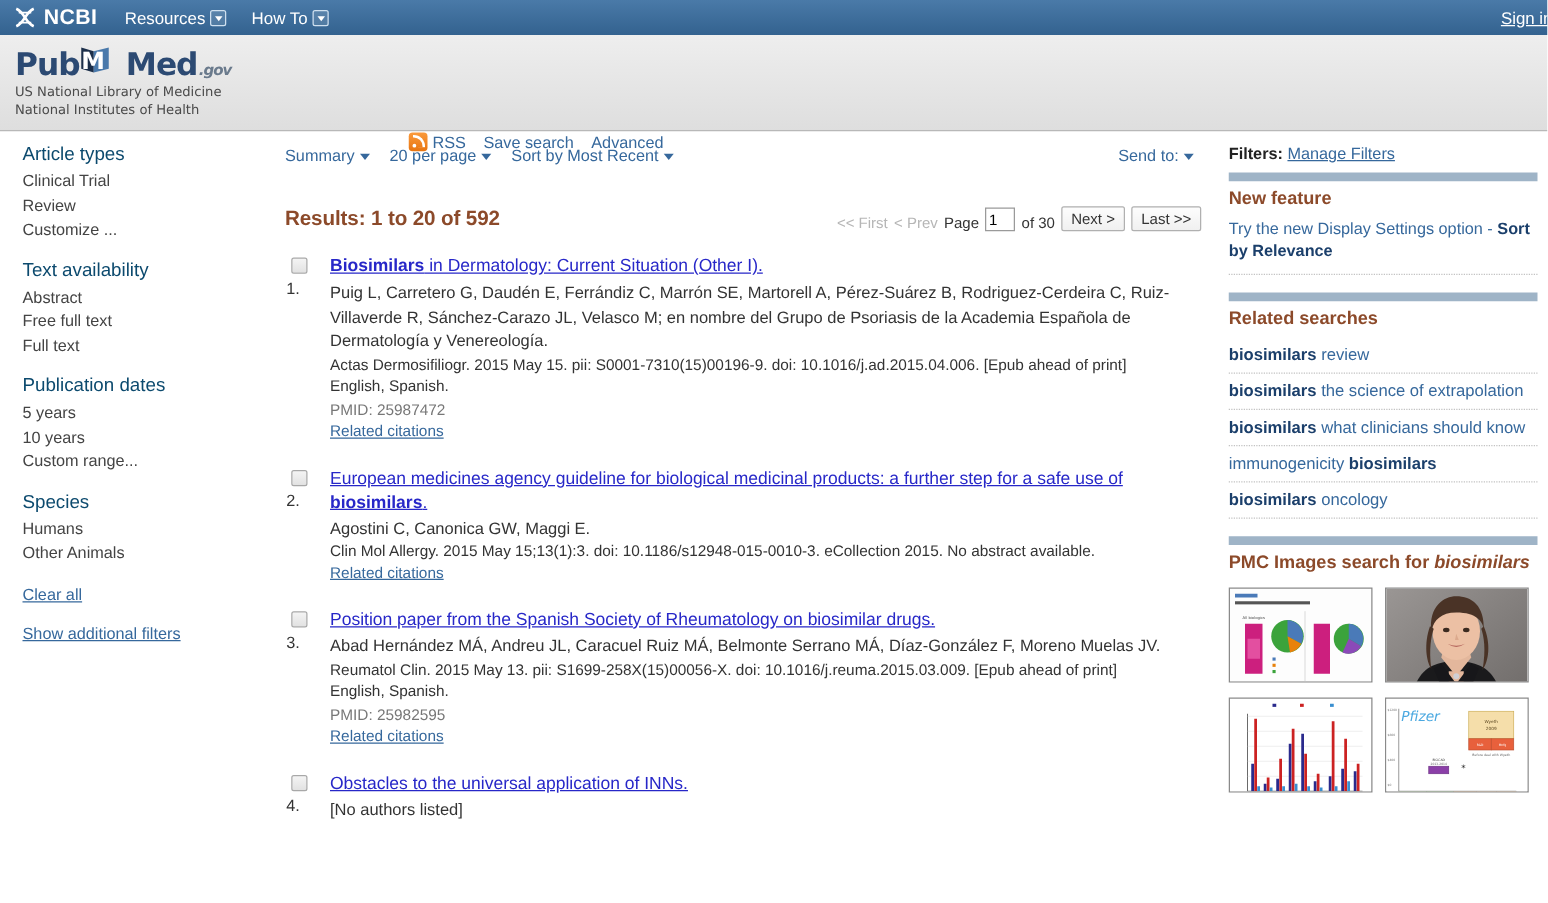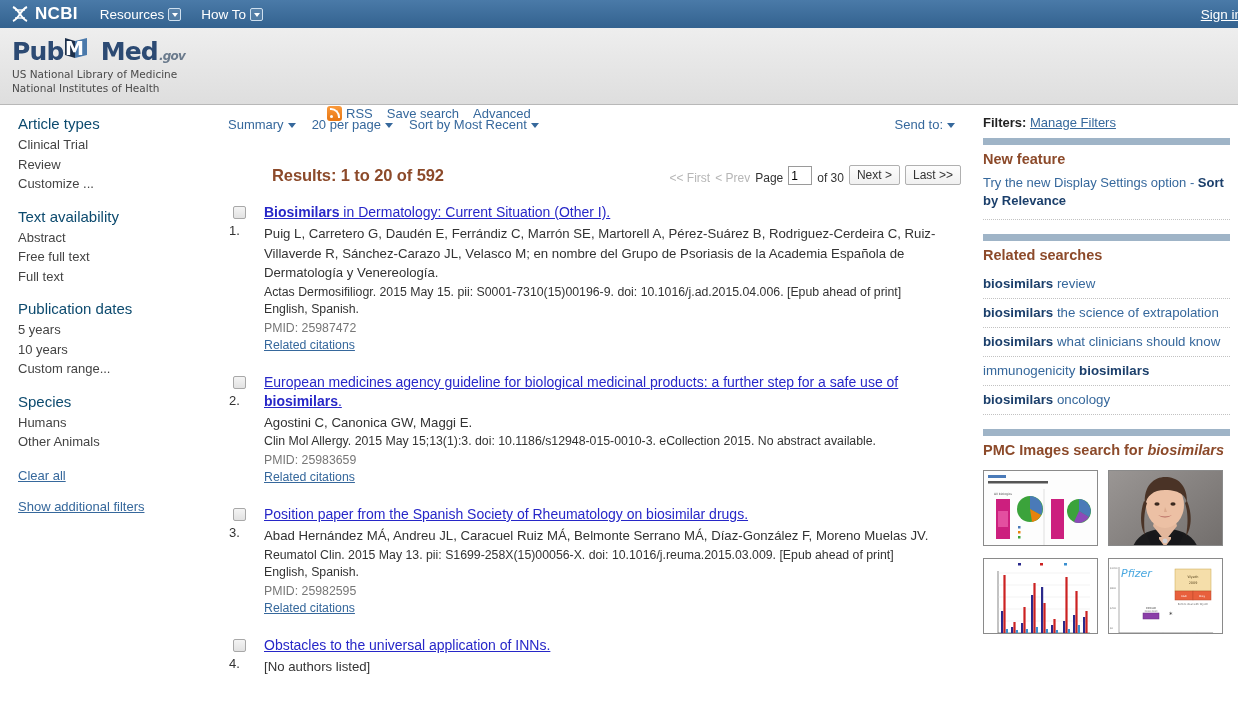--- a/index.html
+++ b/index.html
@@ -287,21 +287,20 @@
     display: flex;
     align-items: center;
     margin-top: 28px;
     height: 24px;
   }
   #results-count {
     font-size: 16.5px;
     font-weight: bold;
     color: #8c4a2a;
     letter-spacing: -.1px;
-    margin-left: 44px;
   }
   #pager {
     margin-left: auto;
     display: flex;
     align-items: flex-end;
     font-size: 12px;
     gap: 5px;
     color: #333;
   }
   .pg-disabled { color: #b6b6b6; cursor: default; }
@@ -610,21 +609,20 @@
 
       <div class="result">
         <div class="res-left">
           <span class="res-checkbox"></span>
           <div class="res-num">2.</div>
         </div>
         <div class="res-body">
           <span class="res-title"><span>European medicines agency guideline for biological medicinal products: a further step for a safe use of </span><b>biosimilars</b><span>.</span></span>
           <div class="res-authors">Agostini C, Canonica GW, Maggi E.</div>
           <div class="res-journal">Clin Mol Allergy. 2015 May 15;13(1):3. doi: 10.1186/s12948-015-0010-3. eCollection 2015. No abstract available.</div>
-          <div class="res-pmid">PMID: 25983659</div>
           <span class="res-related">Related citations</span>
         </div>
       </div>
 
       <div class="result">
         <div class="res-left">
           <span class="res-checkbox"></span>
           <div class="res-num">3.</div>
         </div>
         <div class="res-body">

